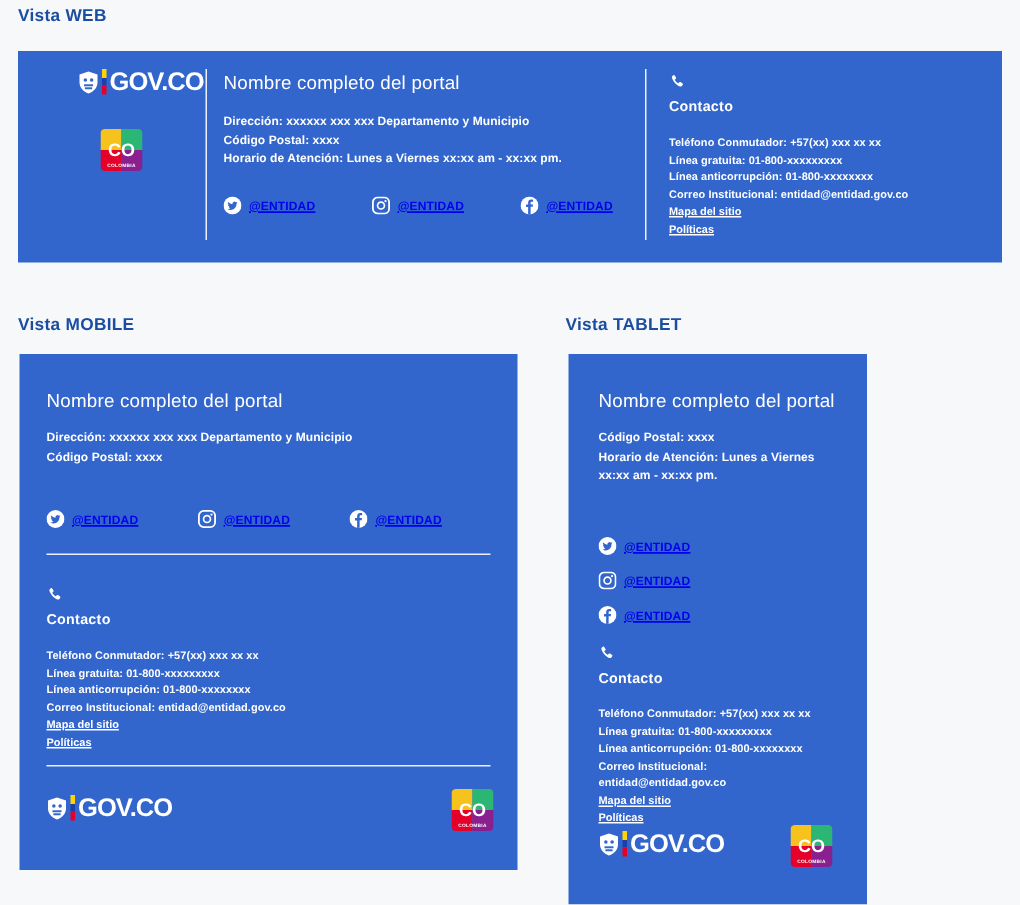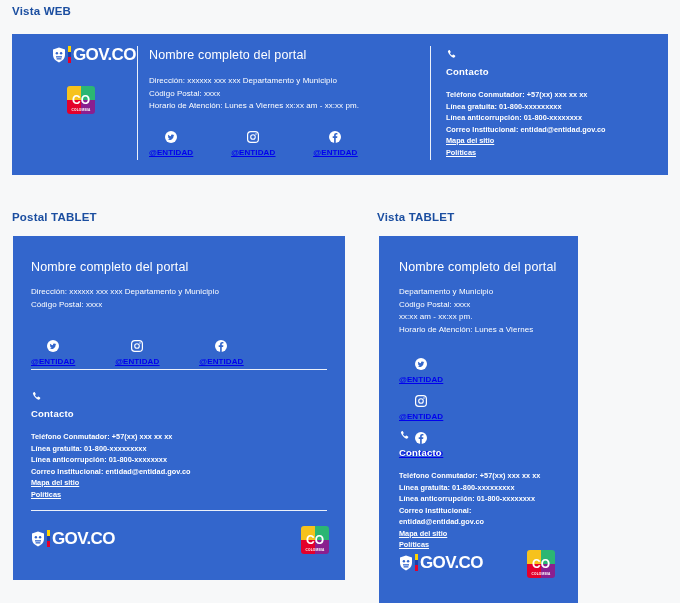--- a/index.html
+++ b/index.html
@@ -26,39 +26,39 @@
   
   .portal-title{
     font-size:12.5px;
     font-weight:400;
     letter-spacing:.15px;
     margin:0;
     white-space:nowrap;
   }
   .meta-line{
     font-size:8px;
-    font-weight:400;
+    font-weight:700;
     line-height:12.5px;
     letter-spacing:.05px;
     white-space:nowrap;
   }
   .contact-head{
     display:flex;gap:6px;
     font-size:9.5px;font-weight:700;letter-spacing:.2px;flex-direction:column;
   }
   .contact-line{
     font-size:7.3px;font-weight:700;line-height:11.5px;letter-spacing:.05px;
     white-space:nowrap;
   }
   .contact-link{
     font-size:7.3px;font-weight:700;line-height:11.5px;
     text-decoration:underline;color:#fff;display:block;white-space:nowrap;
   }
   .social-row{display:flex;align-items:center;}
-  .social{display:flex;align-items:center;gap:5px;flex-direction:column;}
+  .social{display:flex;align-items:center;gap:5px;}
   .social .handle{
     font-size:8px;font-weight:700;text-decoration:underline;letter-spacing:.1px;
   }
   .divider{background:#ffffff;opacity:.9;}
   .vdiv{width:1px;}
   .hdiv{height:1px;}
   svg{display:block;}
 
   
   .govco{display:flex;align-items:center;gap:2px;}
@@ -217,21 +217,21 @@
     </div>
     <div class="contact-line">Teléfono Conmutador: +57(xx) xxx xx xx</div>
     <div class="contact-line">Línea gratuita: 01-800-xxxxxxxxx</div>
     <div class="contact-line">Línea anticorrupción: 01-800-xxxxxxxx</div>
     <div class="contact-line">Correo Institucional: entidad@entidad.gov.co</div>
     <a class="contact-link" href="#">Mapa del sitio</a>
     <a class="contact-link" href="#">Políticas</a>
   </div>
 </div>
 
-<div class="view-label" id="tablet-label">Postal TABLET</div>
+<div class="view-label" id="tablet-label">Vista MOBILE</div>
 
 <div class="panel" id="tablet-panel">
 
   <div class="portal-title" id="tablet-title">Nombre completo del portal</div>
 
   <div id="tablet-meta">
     <div class="meta-line">Dirección: xxxxxx xxx xxx Departamento y Municipio</div>
     <div class="meta-line">Código Postal: xxxx</div>
   </div>
 
@@ -315,24 +315,23 @@
   </div>
 </div>
 
 <div class="view-label" id="mobile-label">Vista TABLET</div>
 
 <div class="panel" id="mobile-panel">
 
   <div class="portal-title" id="mobile-title">Nombre completo del portal</div>
 
   <div id="mobile-meta">
-    <div class="meta-line">Departamento y Municipio</div>
     <div class="meta-line">Código Postal: xxxx</div>
+    <div class="meta-line">Horario de Atención: Lunes a Viernes</div>
     <div class="meta-line">xx:xx am - xx:xx pm.</div>
-    <div class="meta-line">Horario de Atención: Lunes a Viernes</div>
   </div>
 
   <div class="social-row" id="mobile-social">
     <a class="social" href="#">
       <span>
         <svg width="12" height="12" viewBox="0 0 12 12">
             <circle cx="6" cy="6" r="6" fill="#fff"></circle>
             <path d="M9.4 4.1c-.25.11-.52.19-.8.22.29-.17.5-.44.61-.76-.27.16-.57.27-.88.33a1.38 1.38 0 0 0-2.36 1.26A3.93 3.93 0 0 1 3.12 3.7a1.38 1.38 0 0 0 .43 1.85c-.22-.01-.43-.07-.62-.17v.02c0 .67.48 1.23 1.11 1.36-.2.05-.42.06-.63.02a1.39 1.39 0 0 0 1.29.96A2.78 2.78 0 0 1 2.6 8.3a3.92 3.92 0 0 0 6.04-3.3v-.18c.27-.2.5-.44.69-.72z" fill="#3366cc"></path>
           </svg>
       </span>

